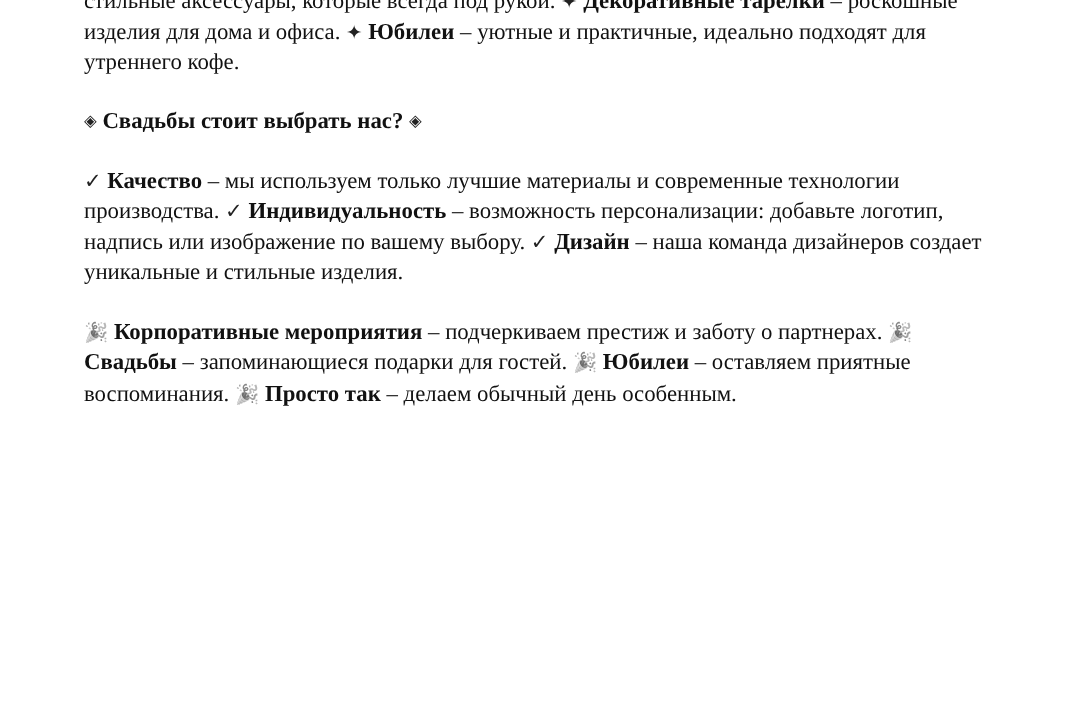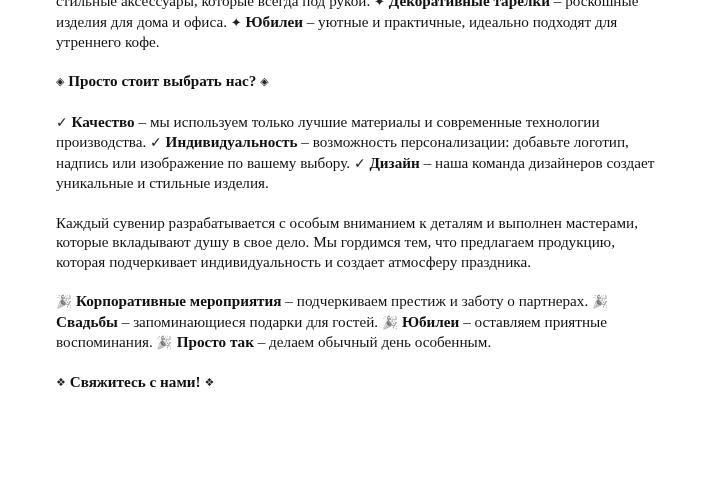--- a/index.html
+++ b/index.html
@@ -62,32 +62,28 @@
 </head>
 <body>
 
 <div class="page">
 
   <p class="para">
     <span>стильные аксессуары, которые всегда под рукой. </span><span class="glyph sparkle">✦</span> <b>Декоративные тарелки</b><span> – роскошные изделия для дома и офиса. </span><span class="glyph sparkle">✦</span> <b>Юбилеи</b><span> – уютные и практичные, идеально подходят для утреннего кофе.</span>
   </p>
 
   <p class="heading">
-    <span class="glyph diamond">◈</span> <span>Просто стоит выбрать нас?</span> <span class="glyph diamond">◈</span>
+    <span class="glyph diamond">◈</span> <span>Свадьбы стоит выбрать нас?</span> <span class="glyph diamond">◈</span>
   </p>
 
   <p class="para">
     <span class="glyph check">✓</span> <b>Качество</b><span> – мы используем только лучшие материалы и современные технологии производства. </span><span class="glyph check">✓</span> <b>Индивидуальность</b><span> – возможность персонализации: добавьте логотип, надпись или изображение по вашему выбору. </span><span class="glyph check">✓</span> <b>Дизайн</b><span> – наша команда дизайнеров создает уникальные и стильные изделия.</span>
   </p>
 
 
-  <p class="para">Каждый сувенир разрабатывается с особым вниманием к деталям и выполнен мастерами, которые вкладывают душу в свое дело. Мы гордимся тем, что предлагаем продукцию, которая подчеркивает индивидуальность и создает атмосферу праздника.</p>
 
 
   <p class="para">
     <span class="glyph popper">🎉</span> <b>Корпоративные мероприятия</b><span> – подчеркиваем престиж и заботу о партнерах. </span><span class="glyph popper">🎉</span> <b>Свадьбы</b><span> – запоминающиеся подарки для гостей. </span><span class="glyph popper">🎉</span> <b>Юбилеи</b><span> – оставляем приятные воспоминания. </span><span class="glyph popper">🎉</span> <b>Просто так</b><span> – делаем обычный день особенным.</span>
   </p>
 
-  <p class="heading">
-    <span class="glyph diamond">❖</span> <span>Свяжитесь с нами!</span> <span class="glyph diamond">❖</span>
-  </p>
 
 </div>
 
 </body></html>

